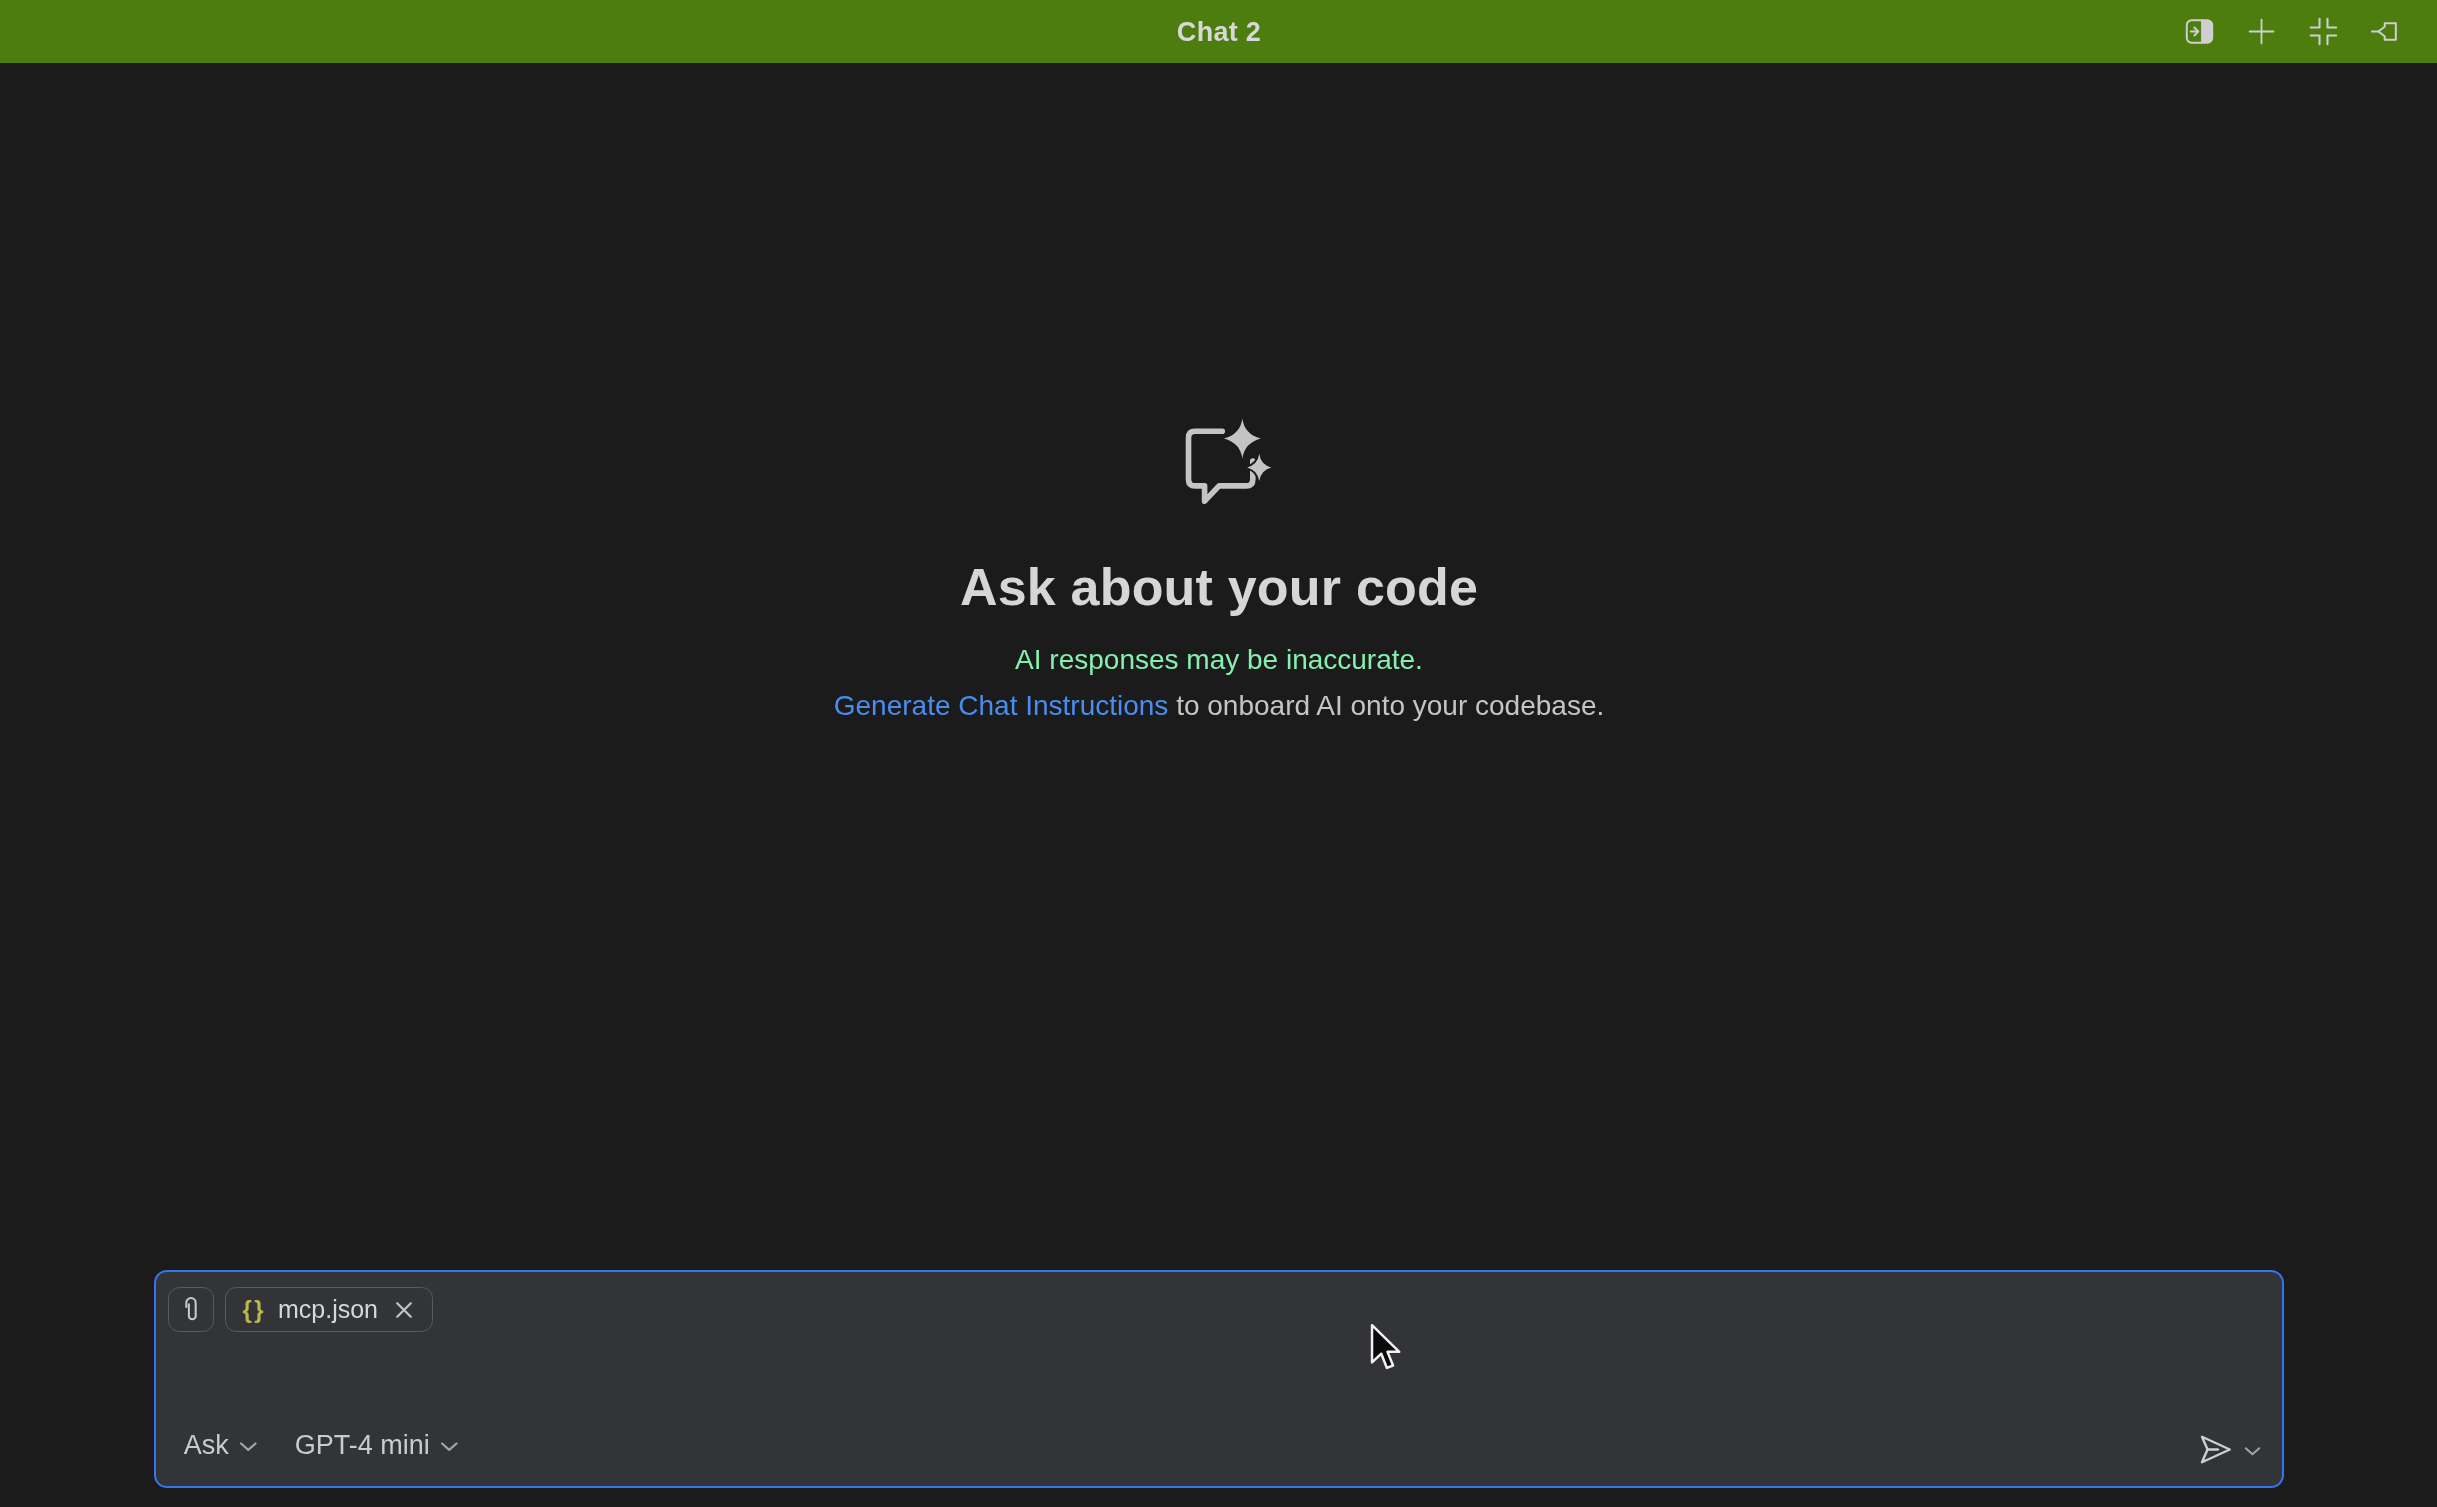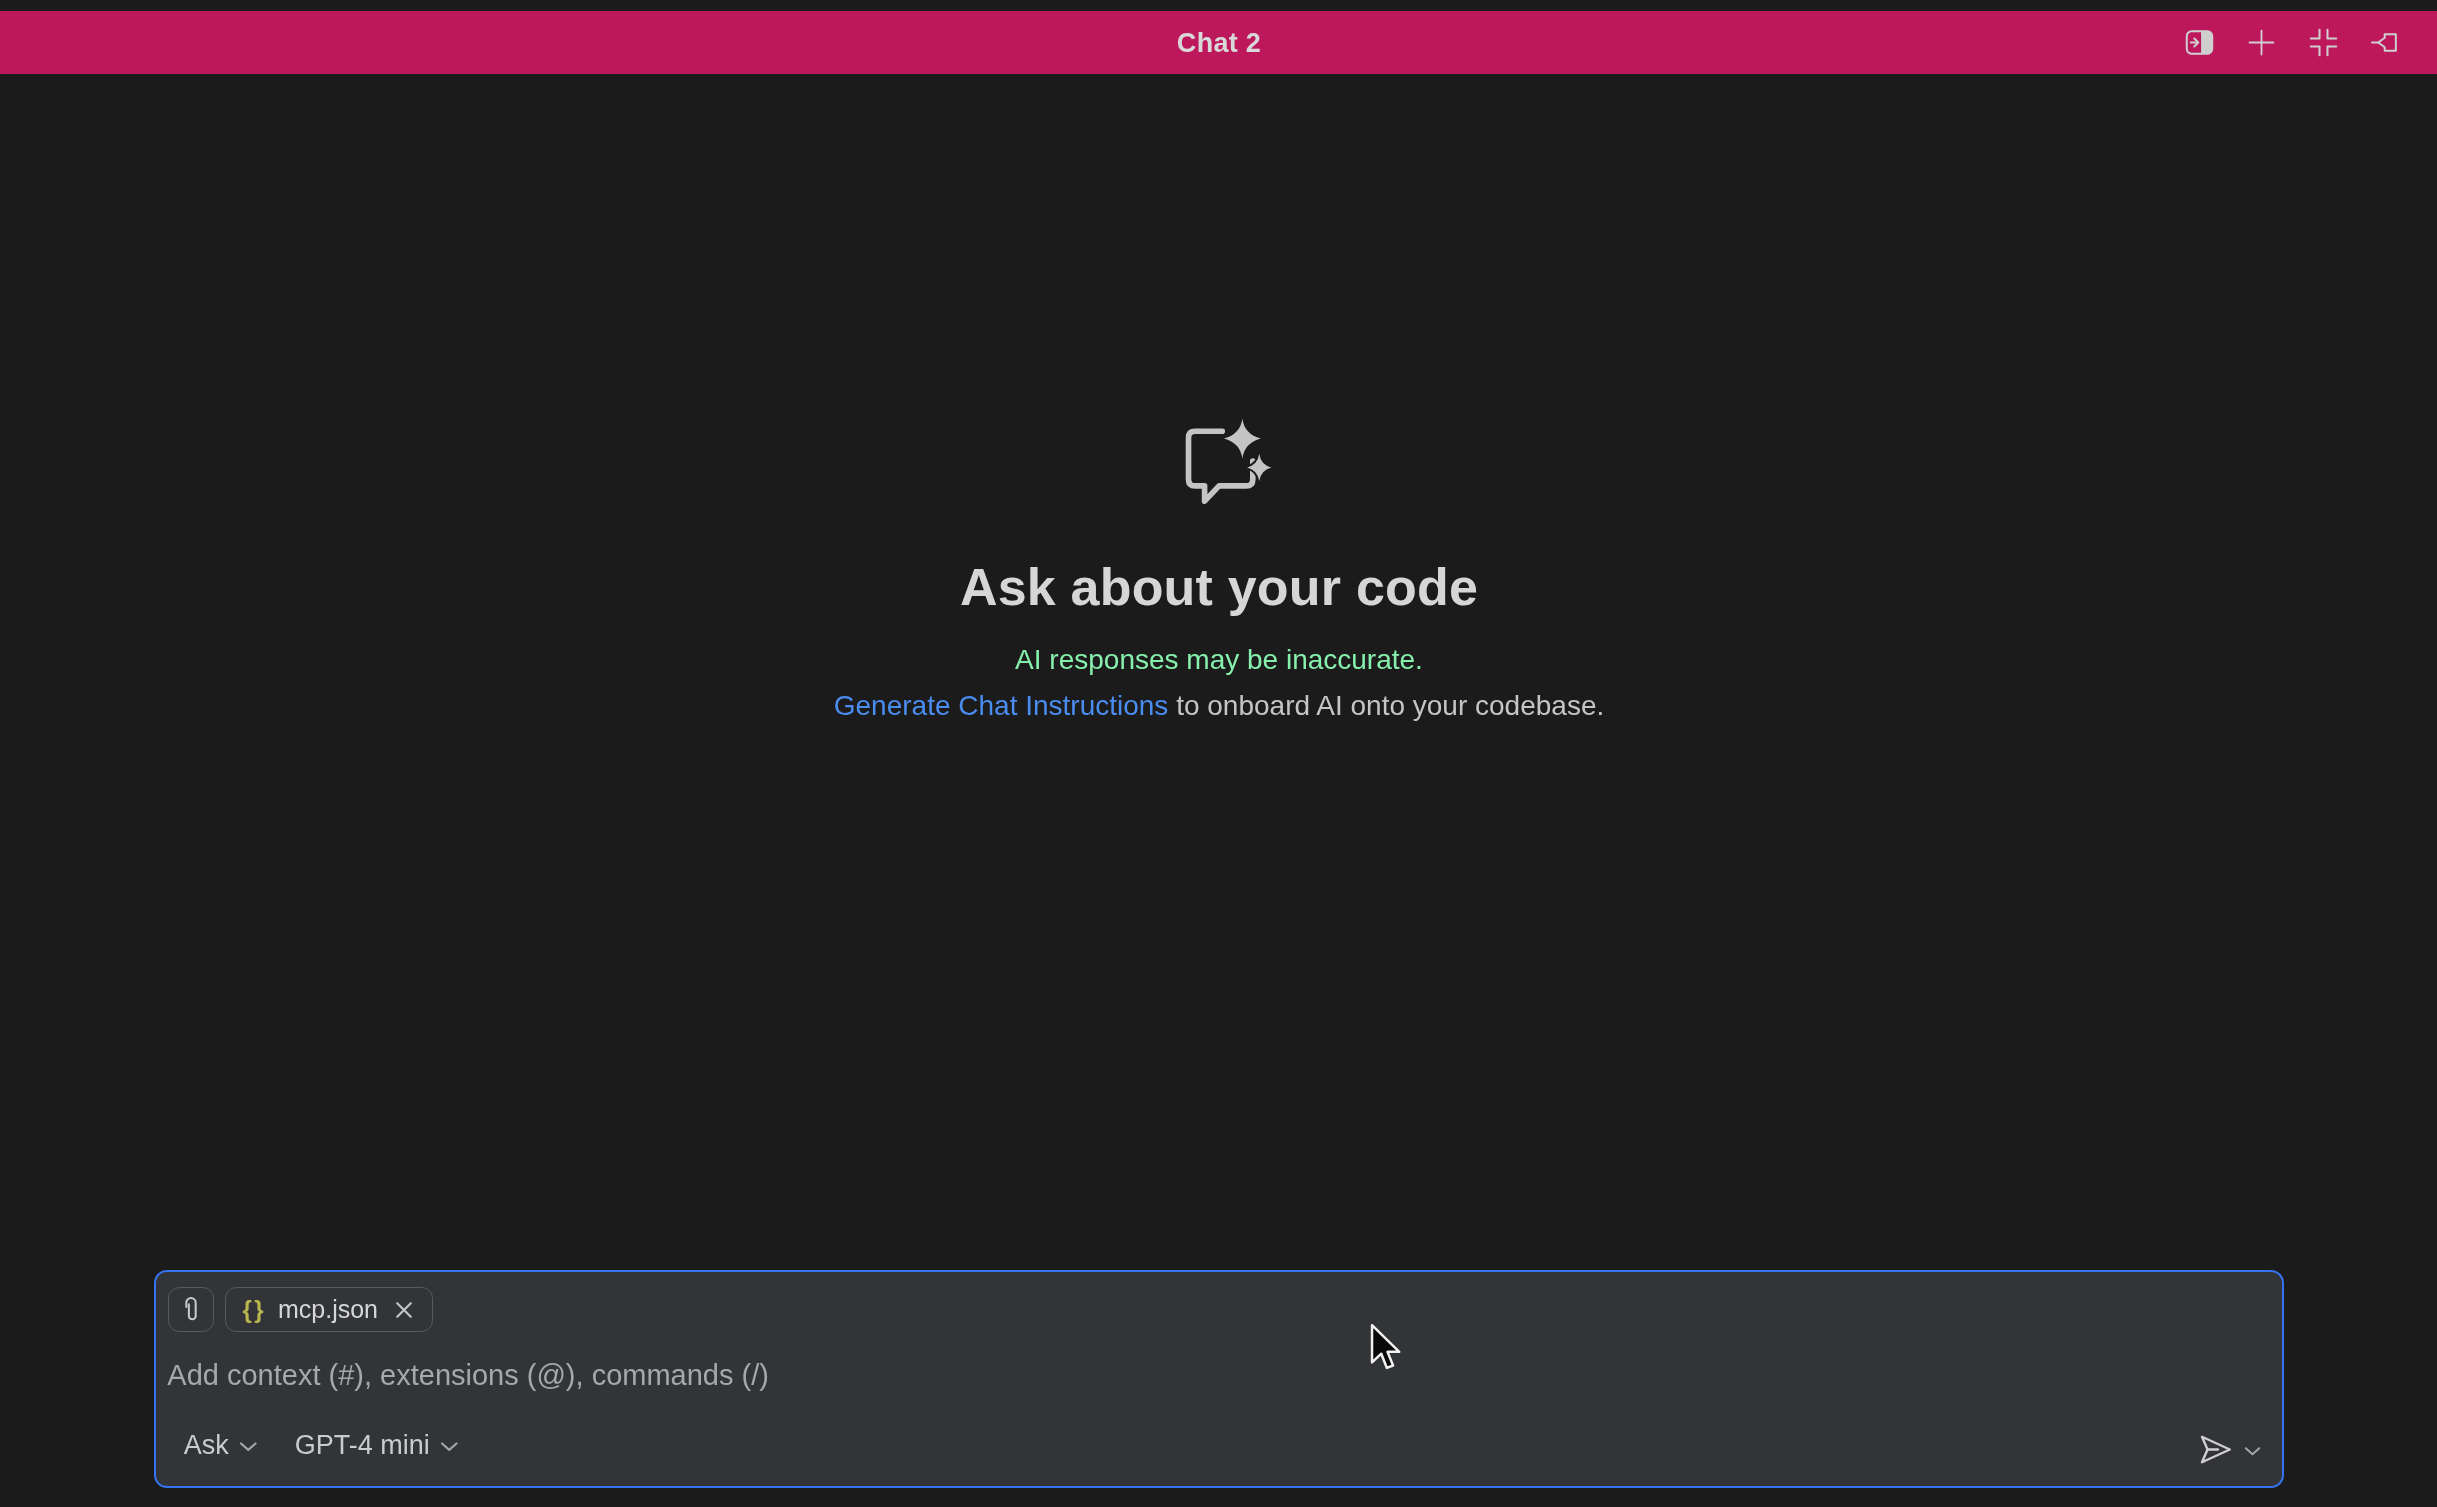--- a/index.html
+++ b/index.html
@@ -6,22 +6,22 @@
   html,body { width:2438px; height:1508px; }
   body {
     position:relative; overflow:hidden;
     background:#1b1b1c;
     font-family:"Liberation Sans", sans-serif;
     -webkit-font-smoothing:antialiased;
   }
 
   
   .topbar {
-    position:absolute; top:11px; left:0; right:0; height:63px;
-    background:#be185d;
+    position:absolute; top:0; left:0; right:0; height:63px;
+    background:#4d7c0f;
   }
   .topbar-title {
     position:absolute; left:50%; top:50%; transform:translate(-50%,-50%);
     color:#d8d8d8; font-size:27px; font-weight:600; letter-spacing:0.3px;
     white-space:nowrap;
   }
   .topbar-icons {
     position:absolute; right:35px; top:0; height:63px;
     display:flex; align-items:center; gap:27px;
   }
@@ -153,21 +153,20 @@
       <span class="chip-braces">{}</span>
       <span class="chip-name">mcp.json</span>
       <span class="chip-close">
         <svg width="22" height="22" viewBox="0 0 26 26" fill="none" stroke="currentColor" stroke-width="2.6" stroke-linecap="round">
           <path d="M5,5 L21,21 M21,5 L5,21"></path>
         </svg>
       </span>
     </div>
   </div>
 
-  <div class="composer-placeholder">Add context (#), extensions (@), commands (/)</div>
 
   <div class="composer-bottom">
     <div class="select mode-select">
       <span>Ask</span>
       <span class="chev">
         <svg width="18.5" height="11.3" viewBox="0 0 22 14" fill="none" stroke="currentColor" stroke-width="2.6" stroke-linecap="round" stroke-linejoin="round">
           <path d="M2,3 L11,11 L20,3"></path>
         </svg>
       </span>
     </div>

